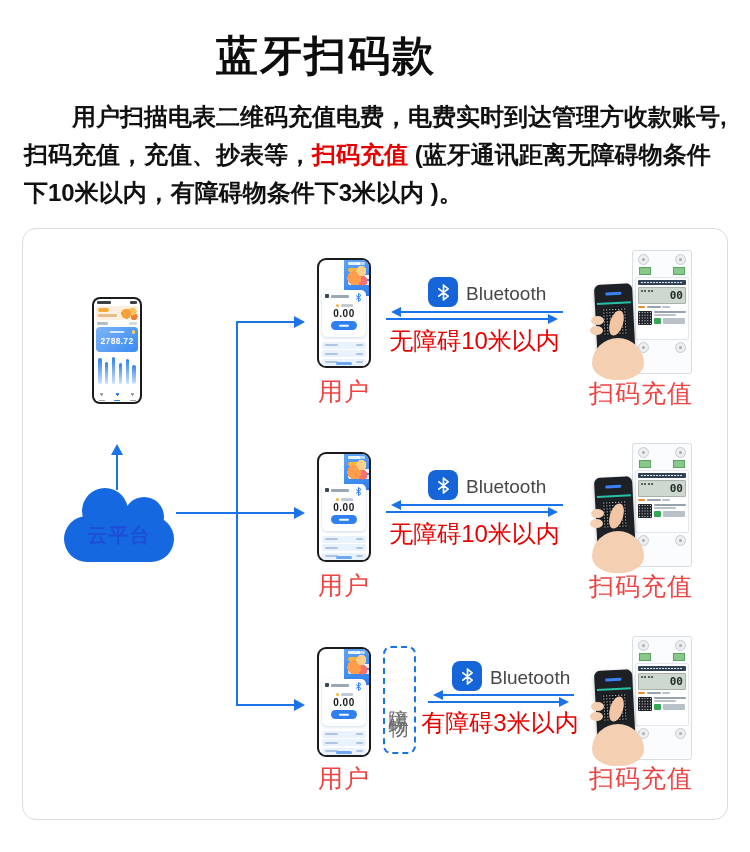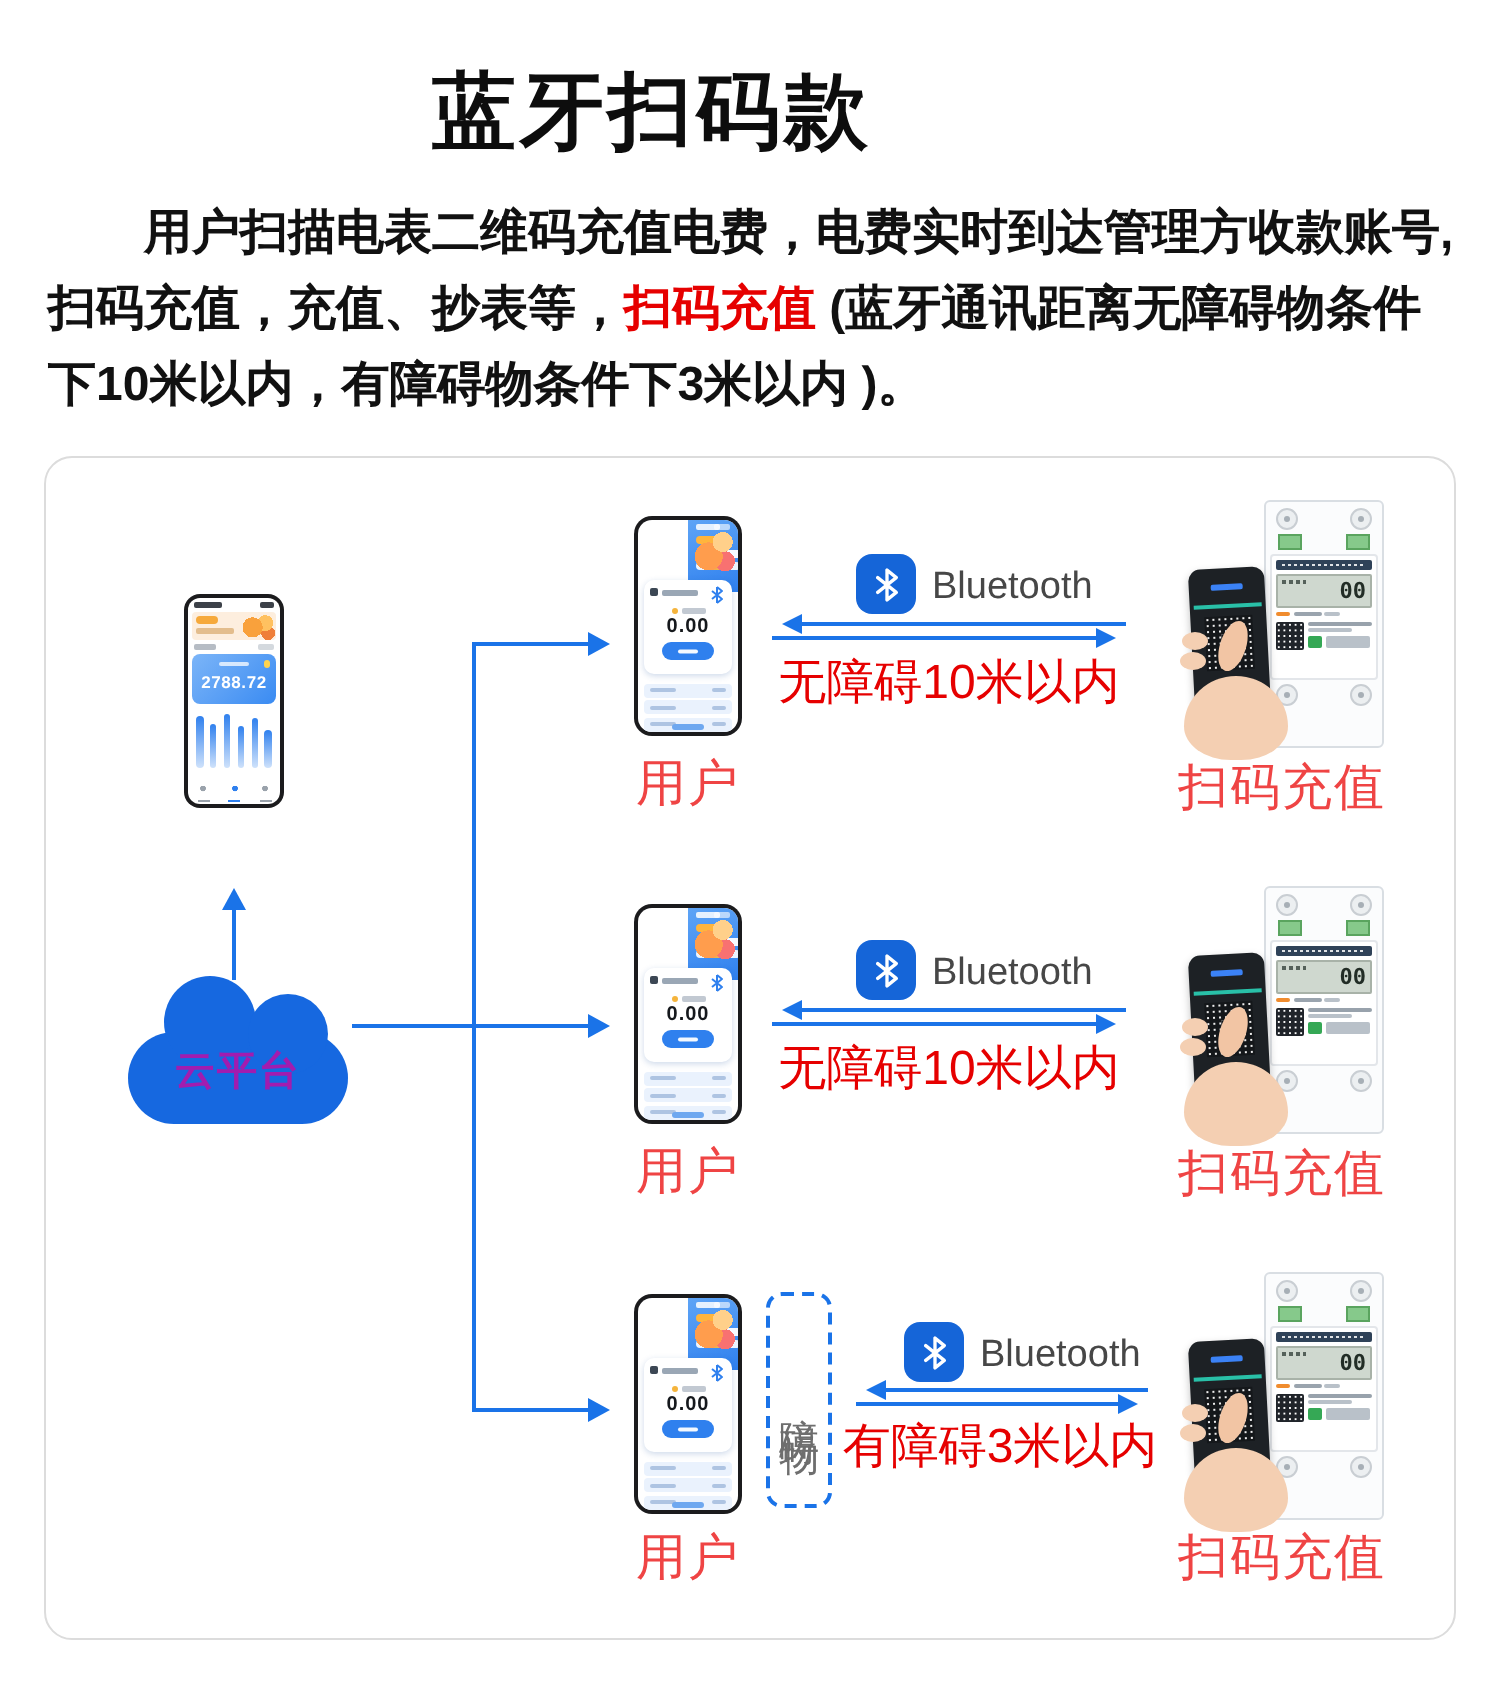--- a/index.html
+++ b/index.html
@@ -35,21 +35,21 @@
   
   .bticon { position:absolute; width:30px; height:30px; border-radius:8px; background:#1565d8;
             display:flex; align-items:center; justify-content:center; }
 
   
   .cloud { position:absolute; left:64px; top:488px; width:110px; height:74px; }
   .cloud i { position:absolute; background:#1668e0; }
   .cloud .c1 { bottom:0; left:0; width:110px; height:46px; border-radius:23px; }
   .cloud .c2 { top:0; left:18px; width:46px; height:46px; border-radius:50%; }
   .cloud .c3 { top:9px; right:10px; width:40px; height:40px; border-radius:50%; }
-  .cloud-label { position:absolute; bottom:13px; width:100%; text-align:center; color:#a21caf;
+  .cloud-label { position:absolute; bottom:13px; width:100%; text-align:center; color:#1d4ed8;
                  font-size:20px; font-weight:600; letter-spacing:1px; }
 
   
   .obox { position:absolute; left:383px; top:646px; width:33px; height:108px;
           border:2px dashed #1a73e8; border-radius:8px; display:flex; align-items:center; justify-content:center; }
   .otext { writing-mode:vertical-rl; text-orientation:upright; color:#6e6e6e; font-size:20px; letter-spacing:5px; }
 
   
   .uphone { position:absolute; width:54px; height:110px; background:#1b1b1d; border-radius:9px; padding:2px; }
   .uscreen { width:100%; height:100%; background:#fff; border-radius:7px; overflow:hidden; position:relative;padding-left:25px; }

